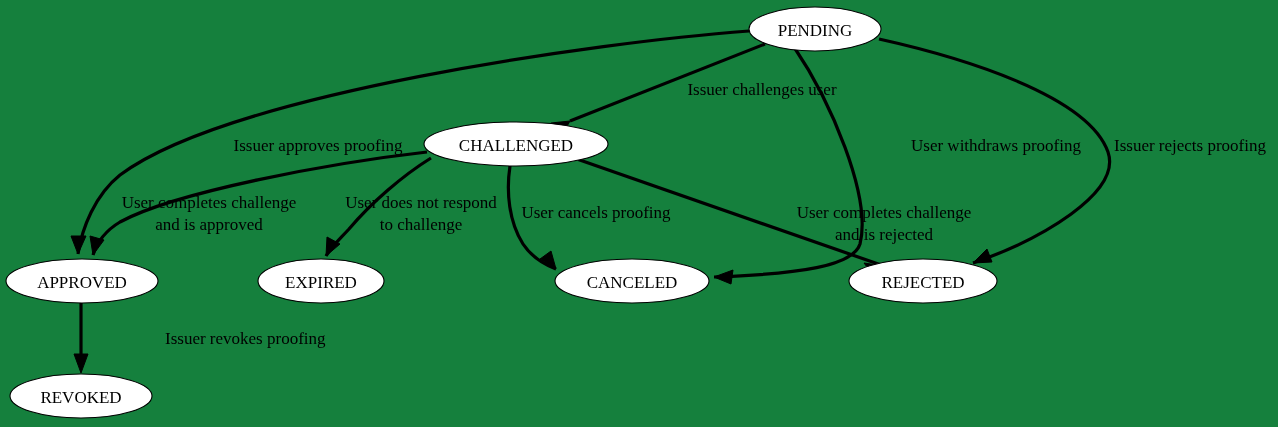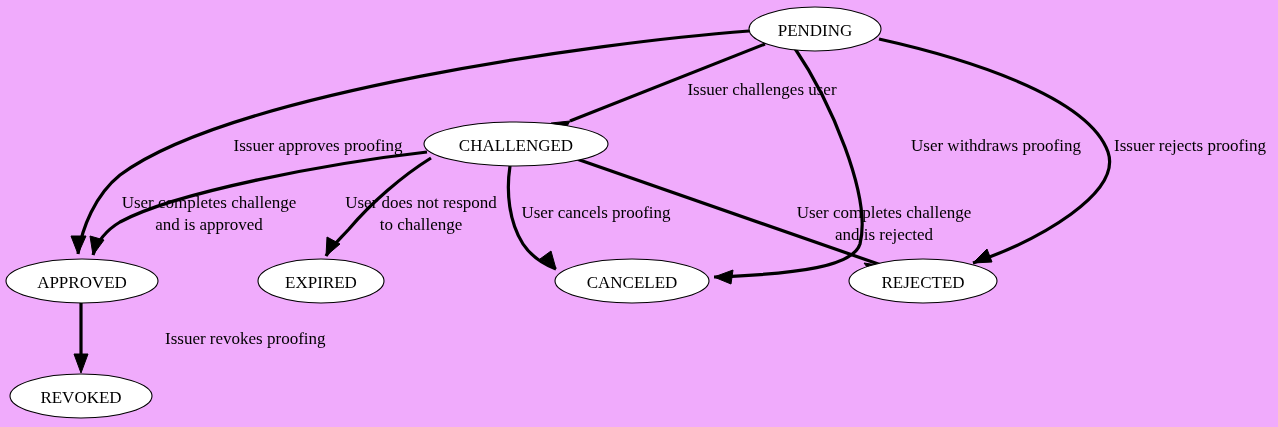--- a/index.html
+++ b/index.html
@@ -4,21 +4,21 @@
 <style>
   html, body {
     margin: 0;
     padding: 0;
     background: #ffffff;
   }
   #diagram-root {
     position: relative;
     width: 1278px;
     height: 427px;
-    background: #f0abfc;
+    background: #15803d;
     font-family: "Liberation Serif", "DejaVu Serif", serif;
     overflow: hidden;
   }
   svg#graph {
     display: block;
     width: 1278px;
     height: 427px;
   }
   .node-ellipse {
     fill: #ffffff;

